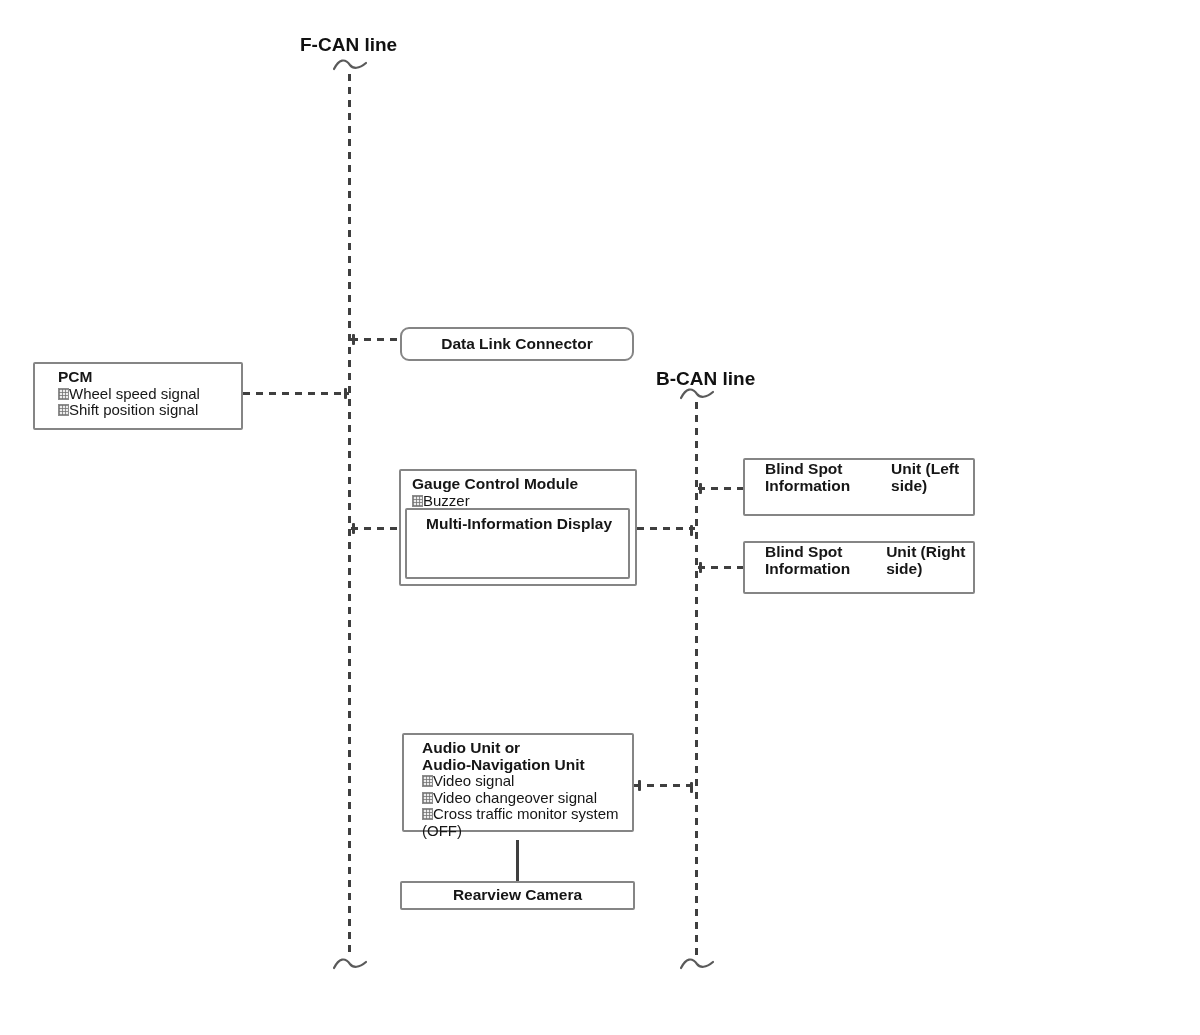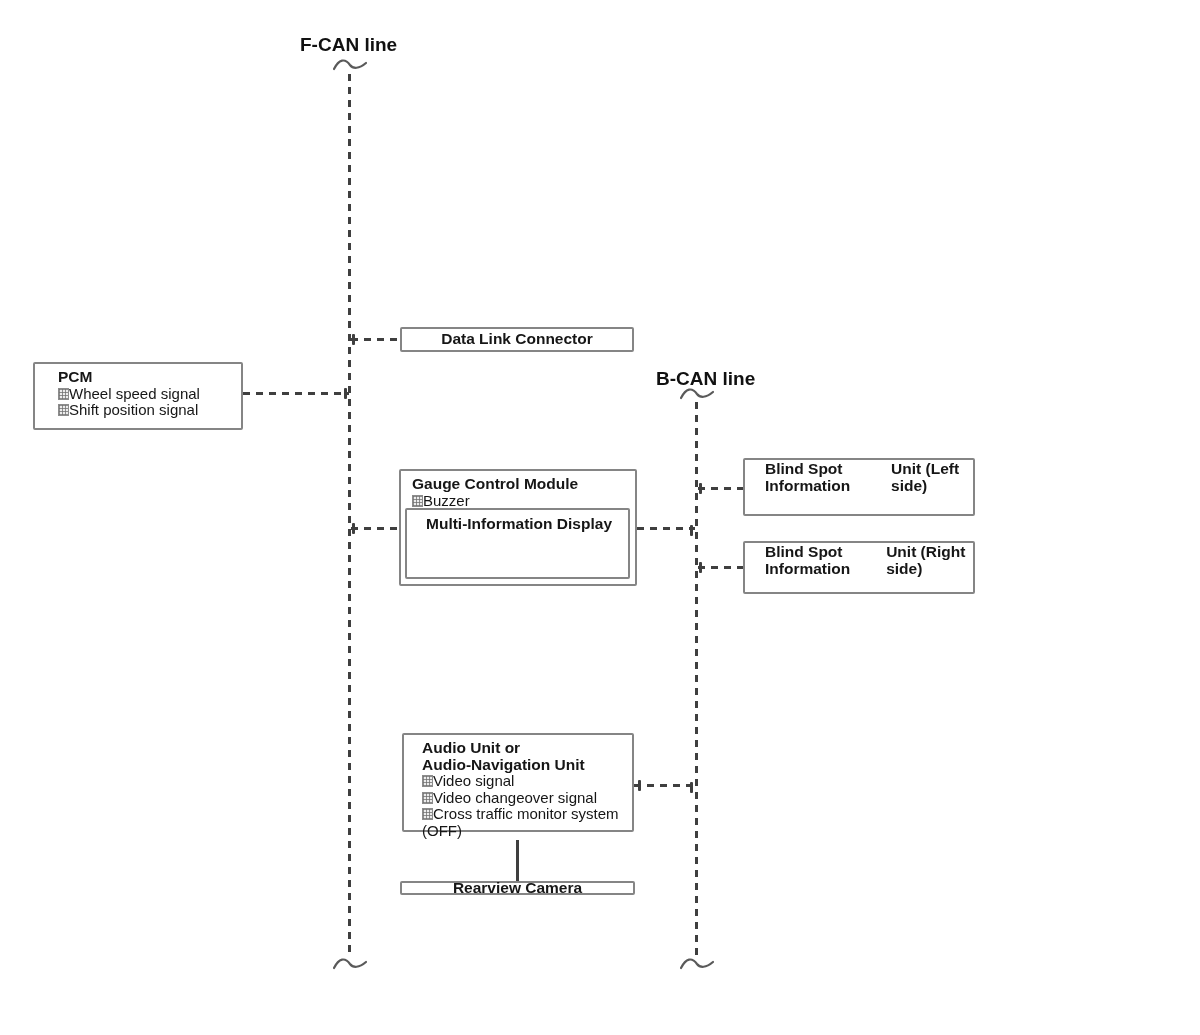--- a/index.html
+++ b/index.html
@@ -68,37 +68,37 @@
     width: 11px;
     height: 12px;
     border: 1px solid #8c8c8c;
     background:
       repeating-linear-gradient(0deg,  rgba(110,110,110,.75) 0 1px, transparent 1px 3px),
       repeating-linear-gradient(90deg, rgba(110,110,110,.75) 0 1px, transparent 1px 3px),
       #ececec;
     vertical-align: -1px;
   }
   .pcm-box      { left: 33px;  top: 362px; width: 210px; height: 68px;  padding: 5px 6px 6px 23px; }
-  .dlc-box      { left: 400px; top: 327px; width: 234px; height: 25px; }
+  .dlc-box      { left: 400px; top: 327px; width: 234px; height: 34px; border-radius: 9px; }
   .gauge-box    { left: 399px; top: 469px; width: 238px; height: 117px; padding: 5px 6px 0 11px; }
   .mid-box {
     position: absolute;
     left: 4px; top: 37px;
     width: 225px; height: 71px;
     border: 2px solid #858585;
     border-radius: 2px;
     background: #fff;
     padding: 6px 4px 0 19px;
   }
   .mid-item { max-width: 176px; }
   .bsi-left-box  { left: 743px; top: 458px; width: 232px; height: 58px; padding-left: 20px; }
   .bsi-right-box { left: 743px; top: 541px; width: 232px; height: 53px; padding-left: 20px; }
   .audio-box    { left: 402px; top: 733px; width: 232px; height: 99px; padding: 5px 4px 0 18px; }
   .audio-item   { max-width: 198px; }
-  .rearview-box { left: 400px; top: 881px; width: 235px; height: 14px; }
+  .rearview-box { left: 400px; top: 881px; width: 235px; height: 29px; }
 </style>
 </head>
 <body>
 
 <div class="canvas">
 
   <div class="bus-label" style="left:300px; top:34px;">F-CAN line</div>
   <div class="bus-label" style="left:656px; top:368px;">B-CAN line</div>
 
   <svg class="squiggle" style="left:331px; top:56px;" viewBox="0 0 38 20">

